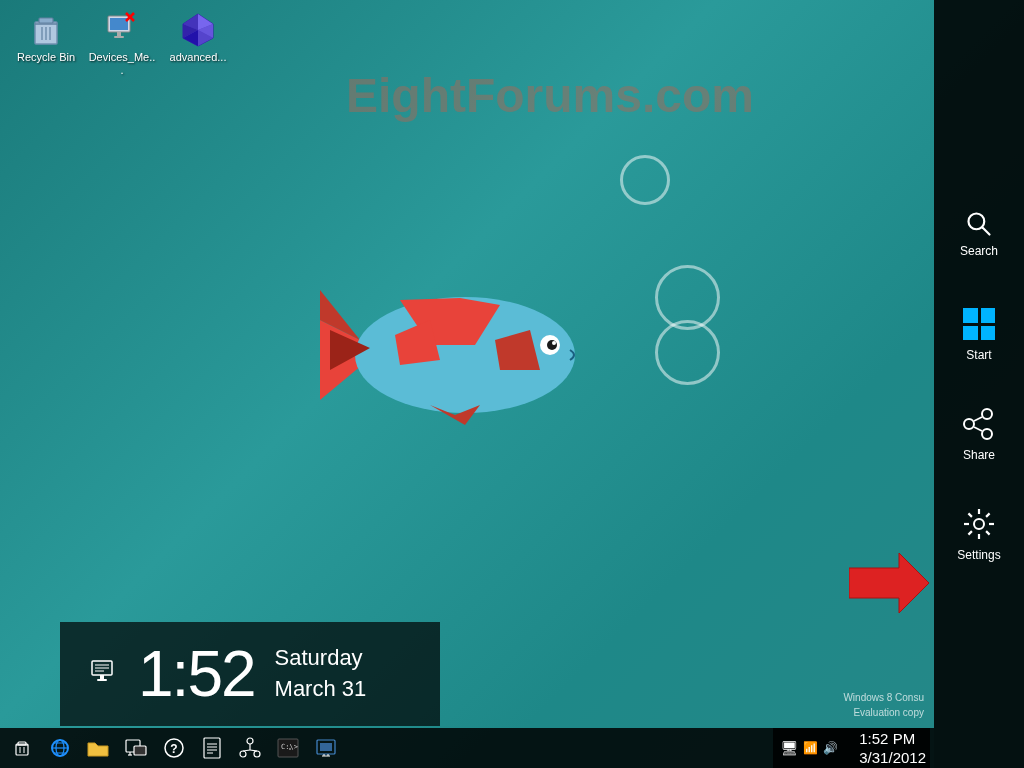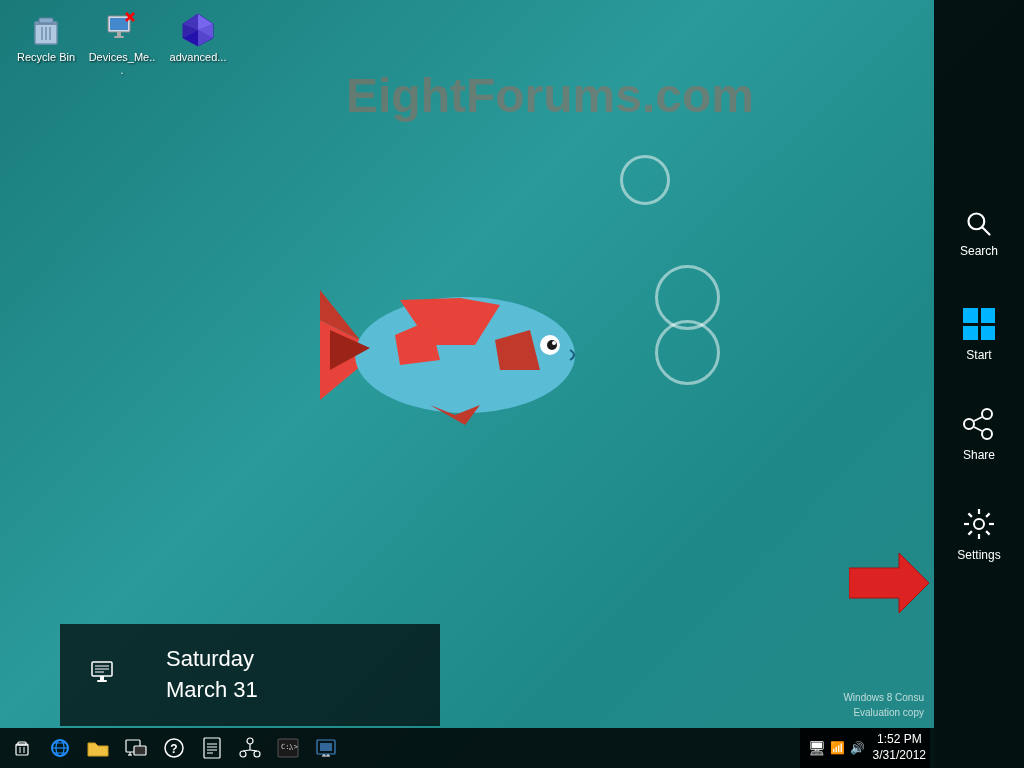--- a/index.html
+++ b/index.html
@@ -118,21 +118,20 @@
       font-size: 64px;
       font-weight: 200;
       line-height: 1;
       letter-spacing: -2px;
     }
 
     .clock-date {
       font-size: 22px;
       font-weight: 300;
       line-height: 1.4;
-      margin-left: 28px;
     }
 
     
     #win-watermark {
       position: absolute;
       bottom: 48px;
       right: 100px;
       text-align: right;
       color: rgba(255,255,255,0.7);
       font-size: 10px;
@@ -250,25 +249,24 @@
       z-index: 100;
     }
 
     .tray-icon {
       font-size: 14px;
       color: white;
       cursor: pointer;
     }
 
     .taskbar-time {
-      font-size: 12px;
-      color: white;
-      text-align: center;
+      font-size: 15px;
+      color: white;
       line-height: 1.3;
-      margin-left: 2px;
+      margin-left: 16px;
     }
   </style>
 </head>
 <body>
 
 <div id="desktop">
 
   <div class="watermark">EightForums.com</div>
 
   <div class="deco-circle" style="width:50px;height:50px;top:155px;left:620px;"></div>
@@ -357,20 +355,21 @@
       <svg width="28" height="28" viewBox="0 0 28 28" fill="white" xmlns="http://www.w3.org/2000/svg">
         <rect x="2" y="4" width="20" height="14" rx="1" stroke="white" stroke-width="1.5" fill="none"></rect>
         <rect x="10" y="18" width="4" height="4" fill="white"></rect>
         <rect x="7" y="22" width="10" height="2" rx="1" fill="white"></rect>
 
         <line x1="5" y1="8" x2="19" y2="8" stroke="white" stroke-width="1"></line>
         <line x1="5" y1="11" x2="19" y2="11" stroke="white" stroke-width="1"></line>
         <line x1="5" y1="14" x2="14" y2="14" stroke="white" stroke-width="1"></line>
       </svg>
     </div>
+    <div class="clock-time">1:52</div>
     <div class="clock-date">
       <div>Saturday</div>
       <div>March 31</div>
     </div>
   </div>
 
   <div id="win-watermark">
     <div>Windows 8 Consu</div>
     <div>Evaluation copy</div>
   </div>

